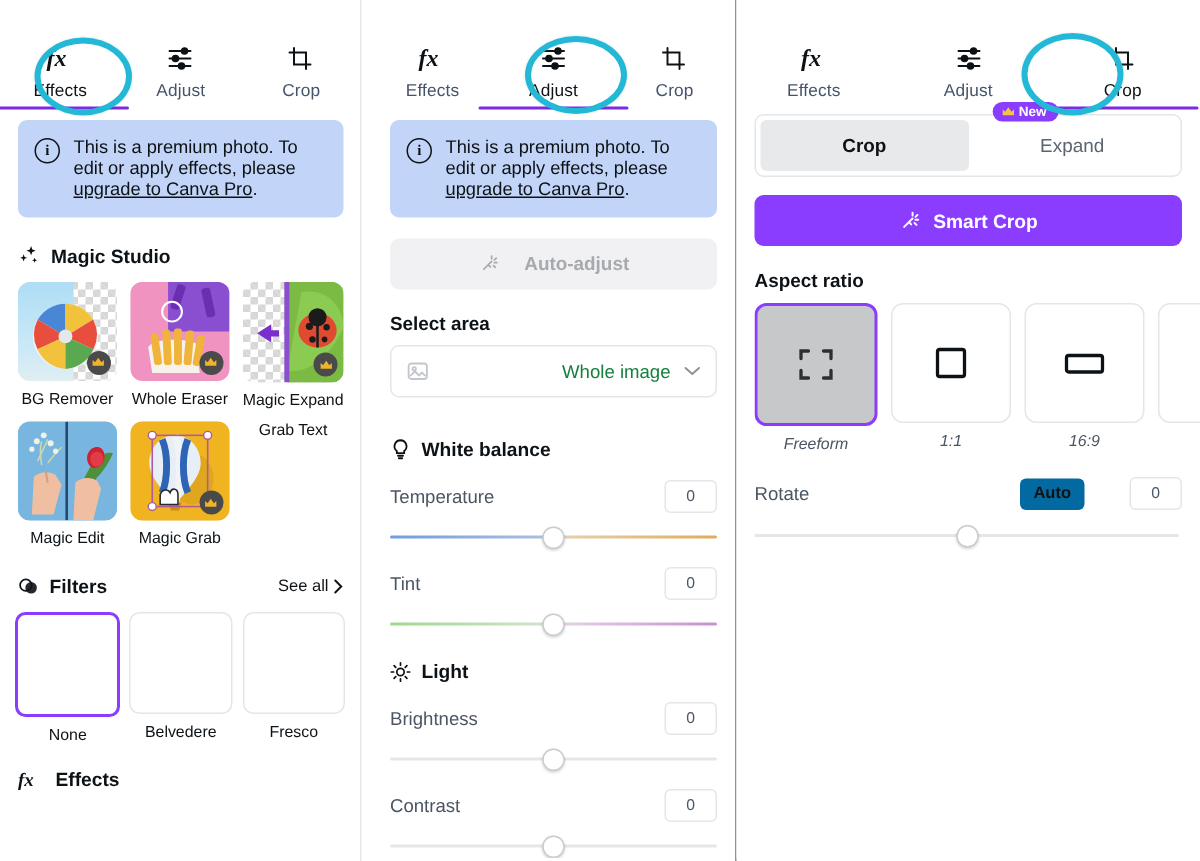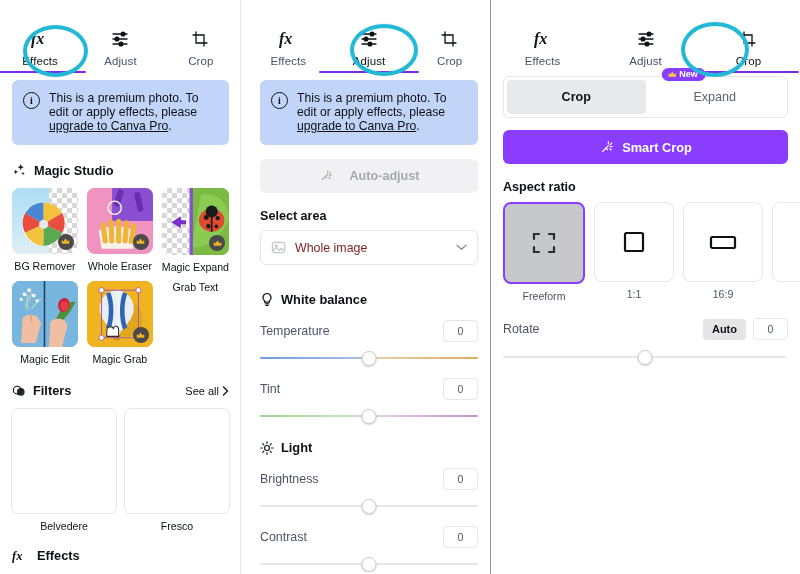--- a/index.html
+++ b/index.html
@@ -79,21 +79,21 @@
   .fcell.sel .fthumb{border:2px solid #8b3dff;}
   .flabel{font-size:10.6px;color:#0d1216;}
 
   
   .btn-disabled{margin:14px 12px 0 12px;height:34px;border-radius:6px;background:#f1f1f3;
     display:flex;align-items:center;justify-content:center;gap:17px;
     color:#a6a9ad;font-size:12.6px;font-weight:700;}
   .lbl{margin:16px 12px 7px 12px;font-size:12.6px;font-weight:700;color:#0d1216;}
   .select{margin:0 12px;height:33px;border:1px solid #e4e6e8;border-radius:6px;
     display:flex;align-items:center;padding:0 10px;gap:9px;background:#fff;cursor:pointer;}
-  .select .sv{flex:1;font-size:12.4px;color:#7f1d1d;}
+  .select .sv{flex:1;font-size:12.4px;color:#15803d;text-align:right;}
 
   .slider-row{margin:13px 12px 0 12px;display:flex;align-items:center;}
   .slider-row .sname{flex:1;font-size:12.4px;color:#4b5563;}
   .numbox{width:33px;height:20px;border:1px solid #e4e6e8;border-radius:4px;background:#fff;
     display:flex;align-items:center;justify-content:center;font-size:10.5px;color:#4b5563;}
   .track{position:relative;margin:9px 12px 0 12px;height:14px;}
   .track .bar{position:absolute;top:6px;left:0;right:0;height:2px;border-radius:2px;background:#e4e6e8;}
   .track .bar.temp{background:linear-gradient(90deg,#6f9ede 0%,#a9bde2 45%,#e4cfa8 55%,#e0ab5c 100%);}
   .track .bar.tint{background:linear-gradient(90deg,#9cd98b 0%,#cfe2c8 45%,#e0cfe2 55%,#c98fd4 100%);}
   .track .knob{position:absolute;top:0;left:50%;transform:translateX(-50%);
@@ -106,29 +106,29 @@
   .seg .s{flex:1;display:flex;align-items:center;justify-content:center;border-radius:4px;
     font-size:12.6px;cursor:pointer;}
   .seg .s.on{background:#e7e9eb;font-weight:700;color:#0d1216;}
   .seg .s.off{color:#5b6570;}
   .newbadge{position:absolute;top:-9px;left:50%;margin-left:38px;transform:translateX(-50%);
     background:#8b3dff;color:#fff;font-size:9px;font-weight:700;border-radius:9px;
     padding:2px 8px 2px 6px;display:flex;align-items:center;gap:3px;line-height:1;}
   .primary{margin:12px 12px 0 12px;height:34px;border-radius:6px;background:#8b3dff;
     display:flex;align-items:center;justify-content:center;gap:8px;
     color:#fff;font-size:12.8px;font-weight:700;cursor:pointer;}
-  .argrid{margin:0 0 0 12px;display:flex;gap:9px;overflow:hidden;}
+  .argrid{margin:0 0 0 12px;display:flex;gap:9px;overflow:hidden;font-style:italic;}
   .arcell{flex:0 0 78px;display:flex;flex-direction:column;align-items:center;gap:6px;cursor:pointer;}
   .arbox{width:78px;height:78px;border-radius:8px;border:1px solid #e4e6e8;background:#fff;
     display:flex;align-items:center;justify-content:center;}
   .arcell.sel .arbox{border:2px solid #8b3dff;background:#c6c8ca;}
   .arlabel{font-size:10.6px;color:#4b5563;}
-  .rot{margin:16px 12px 0 12px;display:flex;align-items:center;}
+  .rot{margin:16px 12px 0 12px;display:flex;align-items:center;gap:23px;}
   .rot .rname{flex:1;font-size:12.4px;color:#4b5563;}
-  .autobtn{height:21px;padding:0 9px;border-radius:4px;background:#e5e5e5;
+  .autobtn{height:21px;padding:0 9px;border-radius:4px;background:#0369a1;
     display:flex;align-items:center;font-size:11px;font-weight:700;color:#0d1216;margin-right:7px;cursor:pointer;text-align:right;}
   svg{display:block;}
 </style>
 </head>
 <body>
 
 <div class="stage">
 
   <div class="topbar t1"></div>
   <div class="panel p1">
@@ -336,20 +336,24 @@
         <span>See all</span>
         <span>
           <svg width="7" height="10" viewBox="0 0 7 10" fill="none" stroke="#0d1216" stroke-width="1.3" stroke-linecap="round">
               <path d="M1.5 1l4 4-4 4"></path>
             </svg>
         </span>
       </span>
     </div>
 
     <div class="fgrid">
+      <div class="fcell sel">
+        <div class="fthumb"></div>
+        <span class="flabel">None</span>
+      </div>
       <div class="fcell">
         <div class="fthumb"></div>
         <span class="flabel">Belvedere</span>
       </div>
       <div class="fcell">
         <div class="fthumb"></div>
         <span class="flabel">Fresco</span>
       </div>
     </div>
 

